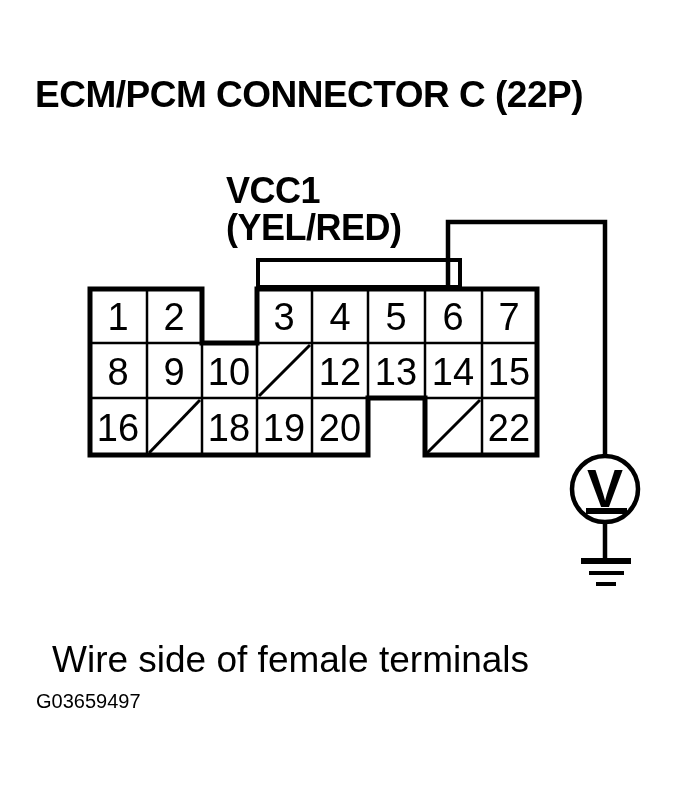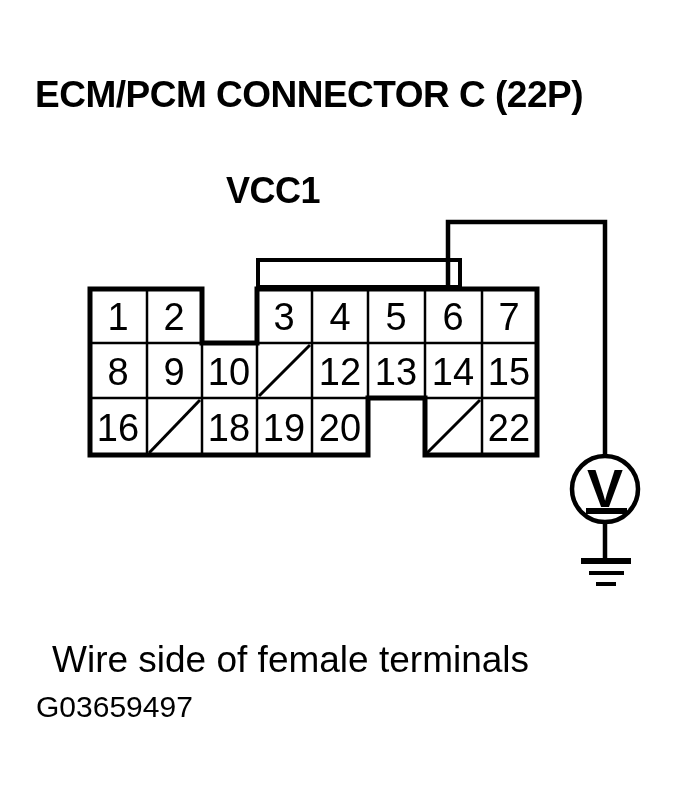--- a/index.html
+++ b/index.html
@@ -62,33 +62,34 @@
     left: 52px;
     top: 639px;
     font-size: 37px;
     font-weight: 400;
     white-space: nowrap;
   }
   .figure-id {
     position: absolute;
     left: 36px;
     top: 690px;
-    font-size: 30px;
+    font-size: 20px;
     font-weight: 400;
   }
 </style>
 </head>
 <body>
 
 <div class="page">
 
   <div class="diagram-title">ECM/PCM CONNECTOR C (22P)</div>
 
   <div class="wire-label">
     <div>VCC1</div>
+    <div>(YEL/RED)</div>
   </div>
 
   <svg class="diagram-svg" width="679" height="791" viewBox="0 0 679 791">
 
     <rect class="ink-line bracket" x="258" y="260" width="202" height="27"></rect>
 
     <path class="ink-line wire" d="M448 289 L448 222 L605 222 L605 456"></path>
 
     <path class="ink-line outline" d="M90 289 H202 V343 H257 V289 H537 V455 H425 V398 H368 V455 H90 Z"></path>
 

